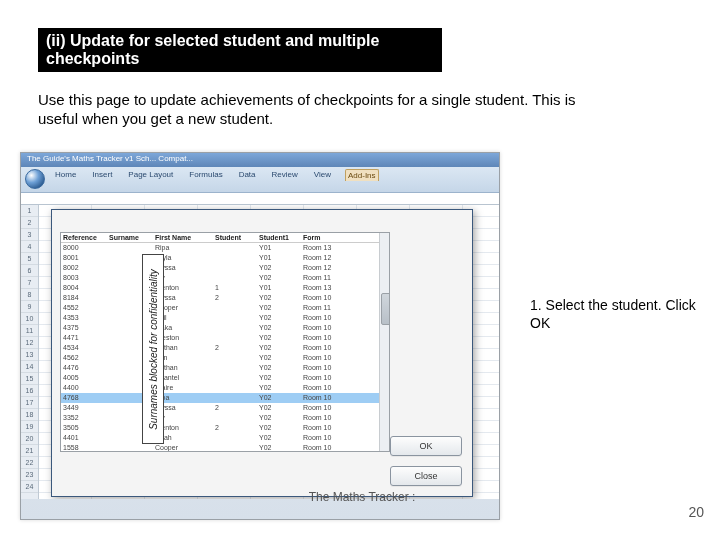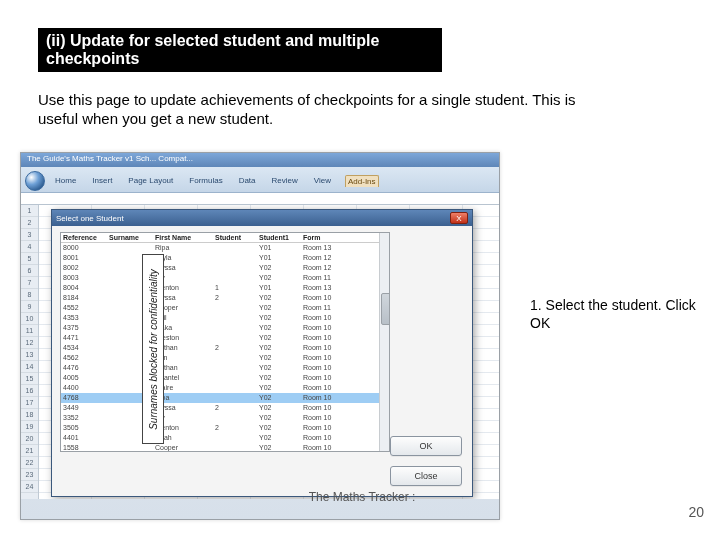--- a/index.html
+++ b/index.html
@@ -43,21 +43,21 @@
     background: linear-gradient(#7da7d9,#5e86b8);
     color: #fff;
     font-size: 8px;
     padding: 1px 6px;
     white-space: nowrap; overflow: hidden;
   }
   .ribbon {
     height: 26px;
     background: linear-gradient(#dbe7f3,#c5d6e8);
     display: flex;
-    align-items: center;
+    align-items: flex-start;
     padding: 2px 4px 0 4px;
     gap: 4px;
     font-size: 8px;
     color: #2b4a6f;
     border-bottom: 1px solid #9cb3cc;
   }
   .orb {
     width: 20px; height: 20px; border-radius: 50%;
     background: radial-gradient(circle at 30% 30%, #fff, #6ea0d6 40%, #2b5a8f 80%);
     border: 1px solid #3a6a9f;
@@ -245,24 +245,20 @@
         <div>19</div>
         <div>20</div>
         <div>21</div>
         <div>22</div>
         <div>23</div>
         <div>24</div>
       </div>
     <div class="gridlines"></div>
 
     <div class="dialog">
-      <div class="dlg-title">
-        <span>Select one Student</span>
-        <span class="dlg-close">X</span>
-      </div>
       <div class="listbox">
         <div id="list-content">
             <div class="list-head">
               <span>Reference</span>
               <span>Surname</span>
               <span>First Name</span>
               <span>Student</span>
               <span>Student1</span>
               <span>Form</span>
             </div>

